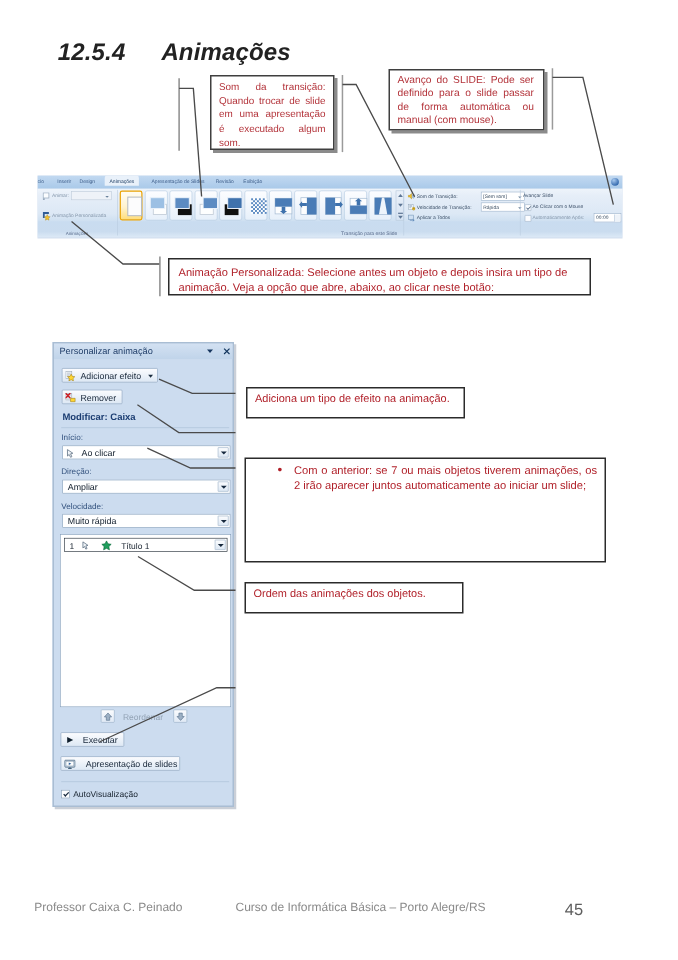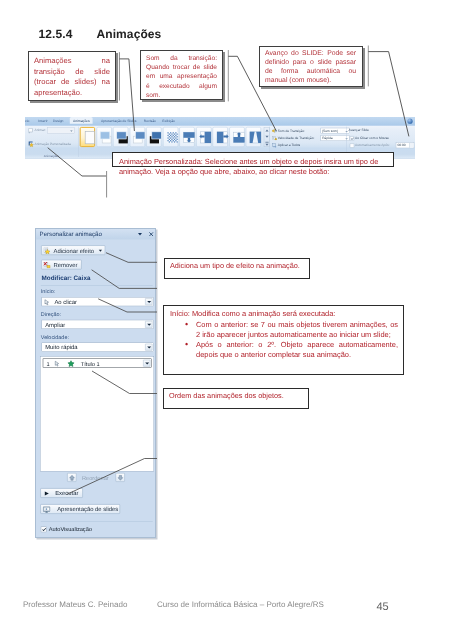--- a/index.html
+++ b/index.html
@@ -3,21 +3,21 @@
 <meta charset="utf-8">
 <style>
   html,body{margin:0;padding:0;}
   body{width:452px;height:640px;background:#ffffff;overflow:hidden;
        font-family:"Liberation Sans",sans-serif;-webkit-font-smoothing:antialiased;
        text-rendering:geometricPrecision;}
   .page{position:relative;width:452px;height:640px;}
   .abs{position:absolute;}
 
   
-  #heading{left:38.5px;top:27px;font-weight:bold;font-size:12px;color:#222;white-space:nowrap;letter-spacing:0.1px;}
+  #heading{left:38.5px;top:27px;font-style:italic;font-weight:bold;font-size:16px;color:#222;white-space:nowrap;letter-spacing:0.1px;}
   #heading .num{margin-right:24px;}
 
   
   .cbox{box-sizing:border-box;border:1px solid #3f3f3f;background:#fff;
         color:#b3333a;font-size:7.6px;line-height:10.7px;text-align:justify;
         padding:4px 5px 2px 5px;
         box-shadow:2px 2px 0 0 rgba(110,110,110,.8);}
 
   
   .rbox{box-sizing:border-box;border:1px solid #2b2b2b;background:#fff;
@@ -170,23 +170,20 @@
 </style>
 </head>
 <body>
 
 <div class="page">
 
   <div class="abs" id="heading">
     <span class="num">12.5.4</span><span>Animações</span>
   </div>
 
-  <div class="abs cbox" style="left:28px;top:51px;width:88px;height:50px;">
-    <span>Animações na transição de slide (trocar de slides) na apresentação.</span>
-  </div>
 
   <div class="abs cbox" style="left:140px;top:50px;width:83px;height:50px;font-size:6.6px;line-height:9.2px;padding-top:3px;">
     <span>Som da transição: Quando trocar de slide em uma apresentação é executado algum som.</span>
   </div>
 
   <div class="abs cbox" style="left:259px;top:46px;width:104px;height:41px;font-size:6.85px;line-height:8.9px;padding:3px 6px 2px 5px;">
     <span>Avanço do SLIDE: Pode ser definido para o slide passar de forma automática ou manual (com mouse).</span>
   </div>
 
   <div class="abs" id="ribbon">
@@ -365,21 +362,21 @@
         <span class="abs chk on" style="left:3px;top:22px;"></span>
         <span class="rtext" style="left:16px;top:21px;font-size:8.2px;">Ao Clicar com o Mouse</span>
         <span class="abs chk" style="left:3px;top:40px;"></span>
         <span class="rtext dim" style="left:16px;top:39px;font-size:8.2px;">Automaticamente Após:</span>
         <span class="rcombo" style="left:118px;top:37px;width:46px;height:15px;font-size:8.2px;line-height:13.5px;"><span class="cmbtxt">00:00</span><i class="abs spin"></i></span>
       </div>
     </div>
    </div>
   </div>
 
-  <div class="abs rbox" id="box-ribbon" style="left:112px;top:152px;width:282px;height:15px;">
+  <div class="abs rbox" id="box-ribbon" style="left:112px;top:172px;width:282px;height:25px;">
     <span>Animação Personalizada: Selecione antes um objeto e depois insira um tipo de animação. Veja a opção que abre, abaixo, ao clicar neste botão:</span>
   </div>
 
   <svg class="abs" style="left:0;top:0;pointer-events:none;z-index:5;" id="connectors" width="452" height="640" viewBox="0 0 452 640">
 
     <path d="M119.4 52.2 V100.5" stroke="#8c8c8c" stroke-width="1" fill="none"></path>
     <path d="M119.4 58.9 H128.9 L134.4 131" stroke="#4a4a4a" stroke-width="0.9" fill="none"></path>
 
     <path d="M228.3 50 V101.4" stroke="#9a9a9a" stroke-width="1" fill="none"></path>
     <path d="M228.3 56.3 H237.4 L276.4 131.2" stroke="#4a4a4a" stroke-width="0.9" fill="none"></path>
@@ -396,24 +393,22 @@
     <path d="M92 371 L129.5 393.5 H157" stroke="#4a4a4a" stroke-width="0.85" fill="none"></path>
     <path d="M66.5 494.5 L144.5 458.5 H157" stroke="#4a4a4a" stroke-width="0.85" fill="none"></path>
   </svg>
 
   <div class="abs rbox" style="left:164px;top:258px;width:146px;height:14px;">
     <span>Adiciona um tipo de efeito na animação.</span>
   </div>
 
 
   <div class="abs rbox" id="box-inicio" style="left:163px;top:305px;width:241px;height:70px;">
-    <div class="ci-intro">Início: Modifica como a animação será executada:</div>
     <ul class="ci-list">
       <li><span>Com o anterior: se 7 ou mais objetos tiverem animações, os 2 irão aparecer juntos automaticamente ao iniciar um slide;</span></li>
-      <li><span>Após o anterior: o 2º. Objeto aparece automaticamente, depois que o anterior completar sua animação.</span></li>
     </ul>
   </div>
 
   <div class="abs rbox" style="left:163px;top:388px;width:146px;height:14px;">
     <span>Ordem das animações dos objetos.</span>
   </div>
 
 
   <div class="abs" id="pane">
    <div id="pane-scale">
@@ -537,18 +532,18 @@
 
     <div class="abs prule" id="rule2"></div>
     <div class="abs" id="autoprev">
       <span class="abs pchk on"></span>
       <span class="ptxt">AutoVisualização</span>
     </div>
    </div>
   </div>
 
   <div class="abs" id="footer">
-    <div class="fauthor">Professor Mateus C. Peinado</div>
+    <div class="fauthor">Professor Caixa C. Peinado</div>
     <div class="fcourse">Curso de Informática Básica – Porto Alegre/RS</div>
     <div class="fpage">45</div>
   </div>
 
 </div>
 
 </body></html>

